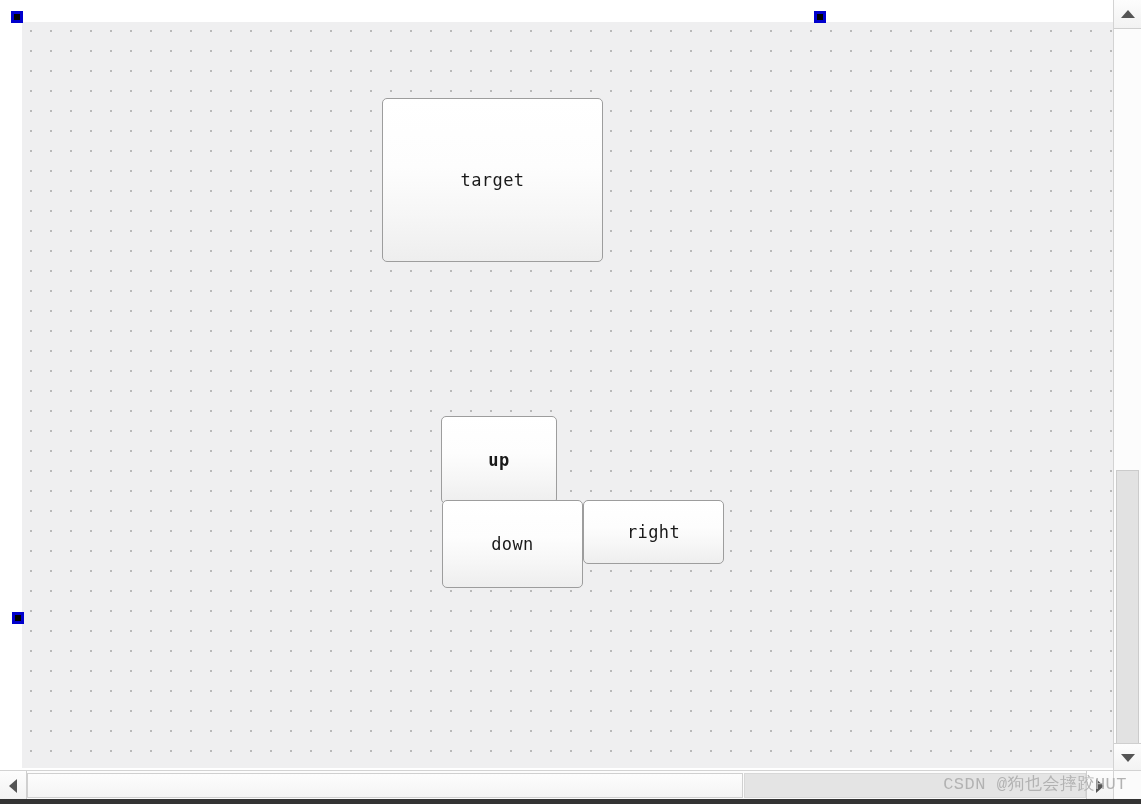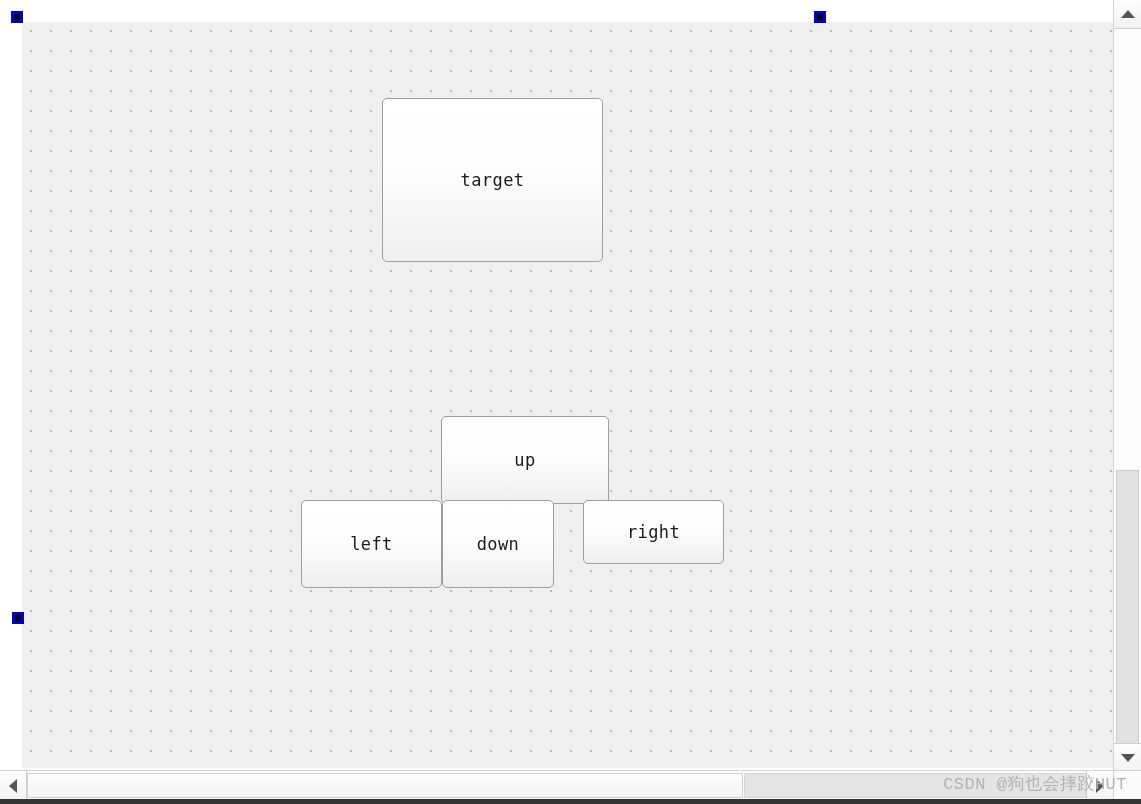--- a/index.html
+++ b/index.html
@@ -47,23 +47,23 @@
     color: #1a1a1a;
     font-family: "DejaVu Sans Mono", "Liberation Mono", monospace;
     font-size: 17px;
     letter-spacing: 0.4px;
     display: flex;
     align-items: center;
     justify-content: center;
     user-select: none;
   }
   .btn-target { left: 360px; top: 76px;  width: 221px; height: 164px; }
-  .btn-up     { left: 419px; top: 394px; width: 168px; height: 88px;  }
+  .btn-up     { left: 419px; top: 394px; width: 116px; height: 88px; font-weight: bold;  }
   .btn-left   { left: 279px; top: 478px; width: 141px; height: 88px;  }
-  .btn-down   { left: 420px; top: 478px; width: 112px; height: 88px;  }
+  .btn-down   { left: 420px; top: 478px; width: 141px; height: 88px;  }
   .btn-right  { left: 561px; top: 478px; width: 141px; height: 64px;  }
 
   
   .handle {
     position: absolute;
     width: 12px;
     height: 12px;
     box-sizing: border-box;
     background: #000000;
     border: 3px solid #0000cd;
@@ -213,23 +213,20 @@
   <div class="canvas">
 
     <div class="btn btn-target">
       <span>target</span>
     </div>
 
     <div class="btn btn-up">
       <span>up</span>
     </div>
 
-    <div class="btn btn-left">
-      <span>left</span>
-    </div>
 
     <div class="btn btn-down">
       <span>down</span>
     </div>
 
     <div class="btn btn-right">
       <span>right</span>
     </div>
   </div>
 

